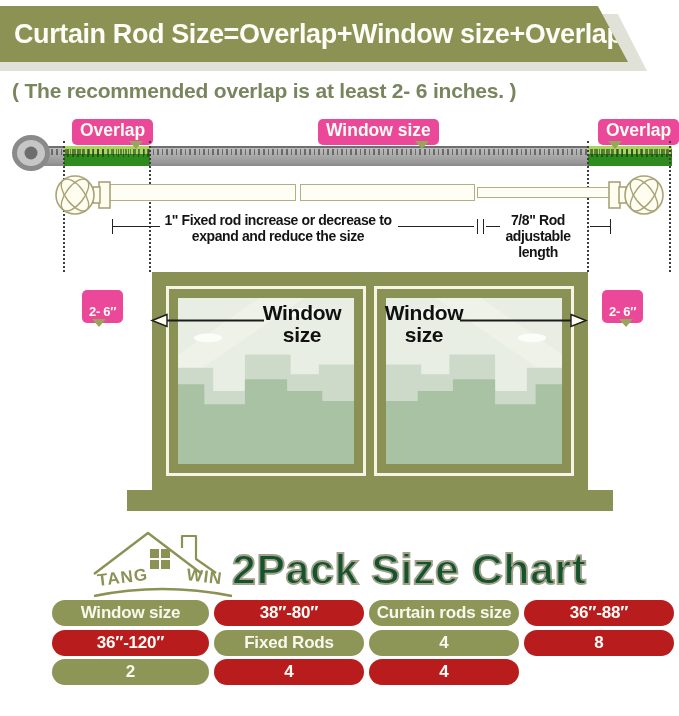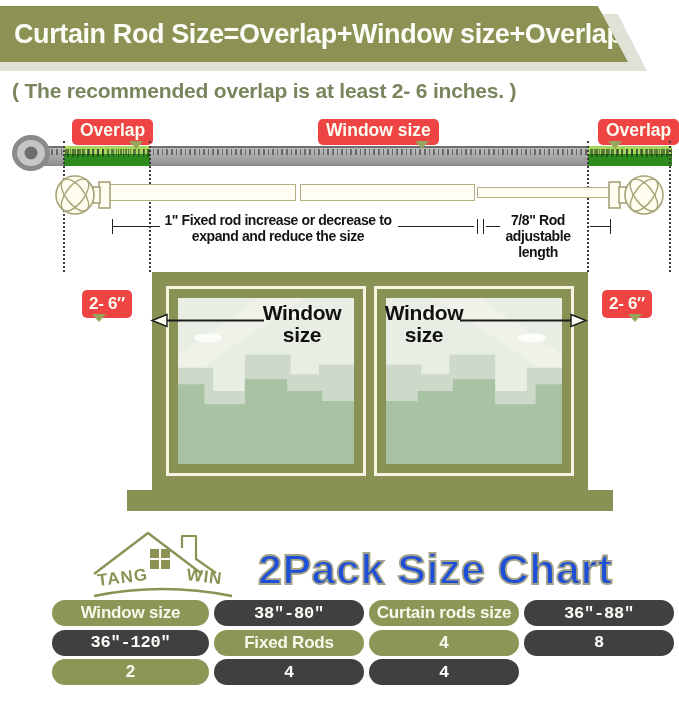--- a/index.html
+++ b/index.html
@@ -47,33 +47,33 @@
   .tape-roll {
     position:absolute; left:12px; top:135px; width:38px; height:36px; border-radius:50%;
     background:#c6c6c6; border:5px solid #8a8a8a; box-sizing:border-box;
   }
   .tape-roll::after {
     content:""; position:absolute; left:50%; top:50%; transform:translate(-50%,-50%);
     width:13px; height:13px; border-radius:50%; background:#6d6d6d;
   }
   
   .bubble {
-    position:absolute; background:#ef4444; color:#fcfcf1; font-weight:bold;
+    position:absolute; background:#ec4899; color:#fcfcf1; font-weight:bold;
     border-radius:5px; padding:1px 8px 4px; font-size:17.5px; white-space:nowrap;
   }
   .bubble .tail {
     position:absolute; width:0; height:0; bottom:-11px;
     border:7px solid transparent; border-top:8px solid #99a45d;
   }
   .tail.t-right { right:10px; }
   .tail.t-left  { left:10px; }
   .bub-overlap-l { left:72px;  top:119px; }
   .bub-winsize   { left:318px; top:119px; }
   .bub-overlap-r { left:598px; top:119px; }
-  .range-bubble { font-size:17px; padding:4px 7px 4px; letter-spacing:-0.3px; }
+  .range-bubble { font-size:13px; padding:14px 7px 4px; letter-spacing:-0.3px; }
   .bub-range-l { left:82px;  top:290px; }
   .bub-range-r { left:602px; top:290px; }
   
   .dash {
     position:absolute; top:141px; height:131px; width:0;
     border-left:2px dotted #3d3d3d;
   }
   
   .rod-seg {
     position:absolute; background:#fffef4; border:1.6px solid #b5ae7e; box-sizing:border-box;
@@ -115,36 +115,36 @@
     color:#111; font-weight:600; letter-spacing:-0.3px;
   }
   .pl-left  { left:258px; top:302px; }
   .pl-right { left:380px; top:302px; }
   .arrow-svg { position:absolute; top:312px; }
   .arr-left  { left:150px; }
   .arr-right { left:458px; }
   
   .logo-svg { position:absolute; left:86px; top:522px; }
   .chart-title {
-    position:absolute; left:258px; top:545px; font-size:43px; font-weight:bold;
-    color:#1d4ed8; -webkit-text-stroke:1.8px #a2a18a;
+    position:absolute; left:232px; top:545px; font-size:43px; font-weight:bold;
+    color:#14532d; -webkit-text-stroke:1.8px #a2a18a;
     text-shadow:0 0 1px #a2a18a; letter-spacing:0.5px; white-space:nowrap;
   }
   
   .size-table {
     position:absolute; left:52px; top:600px; width:622px;
     display:grid; grid-template-columns:157px 150px 150px 150px;
     column-gap:5px; row-gap:3.5px;
   }
   .pill {
     height:26px; border-radius:14px; display:flex; align-items:center; justify-content:center;
     font-weight:bold; font-size:17px; letter-spacing:-0.2px;
   }
   .pill-dark  { background:#8d9657; color:#f8f8ec; }
-  .pill-light { background:#404040; color:#fdfdf8;font-family:Liberation Mono, monospace; }
+  .pill-light { background:#b91c1c; color:#fdfdf8; }
 </style>
 </head>
 <body>
 
 <div class="stage">
 
   <div class="banner-shadow"></div>
   <div class="banner">
     <div class="banner-title">Curtain Rod Size=Overlap+Window size+Overlap</div>
   </div>

